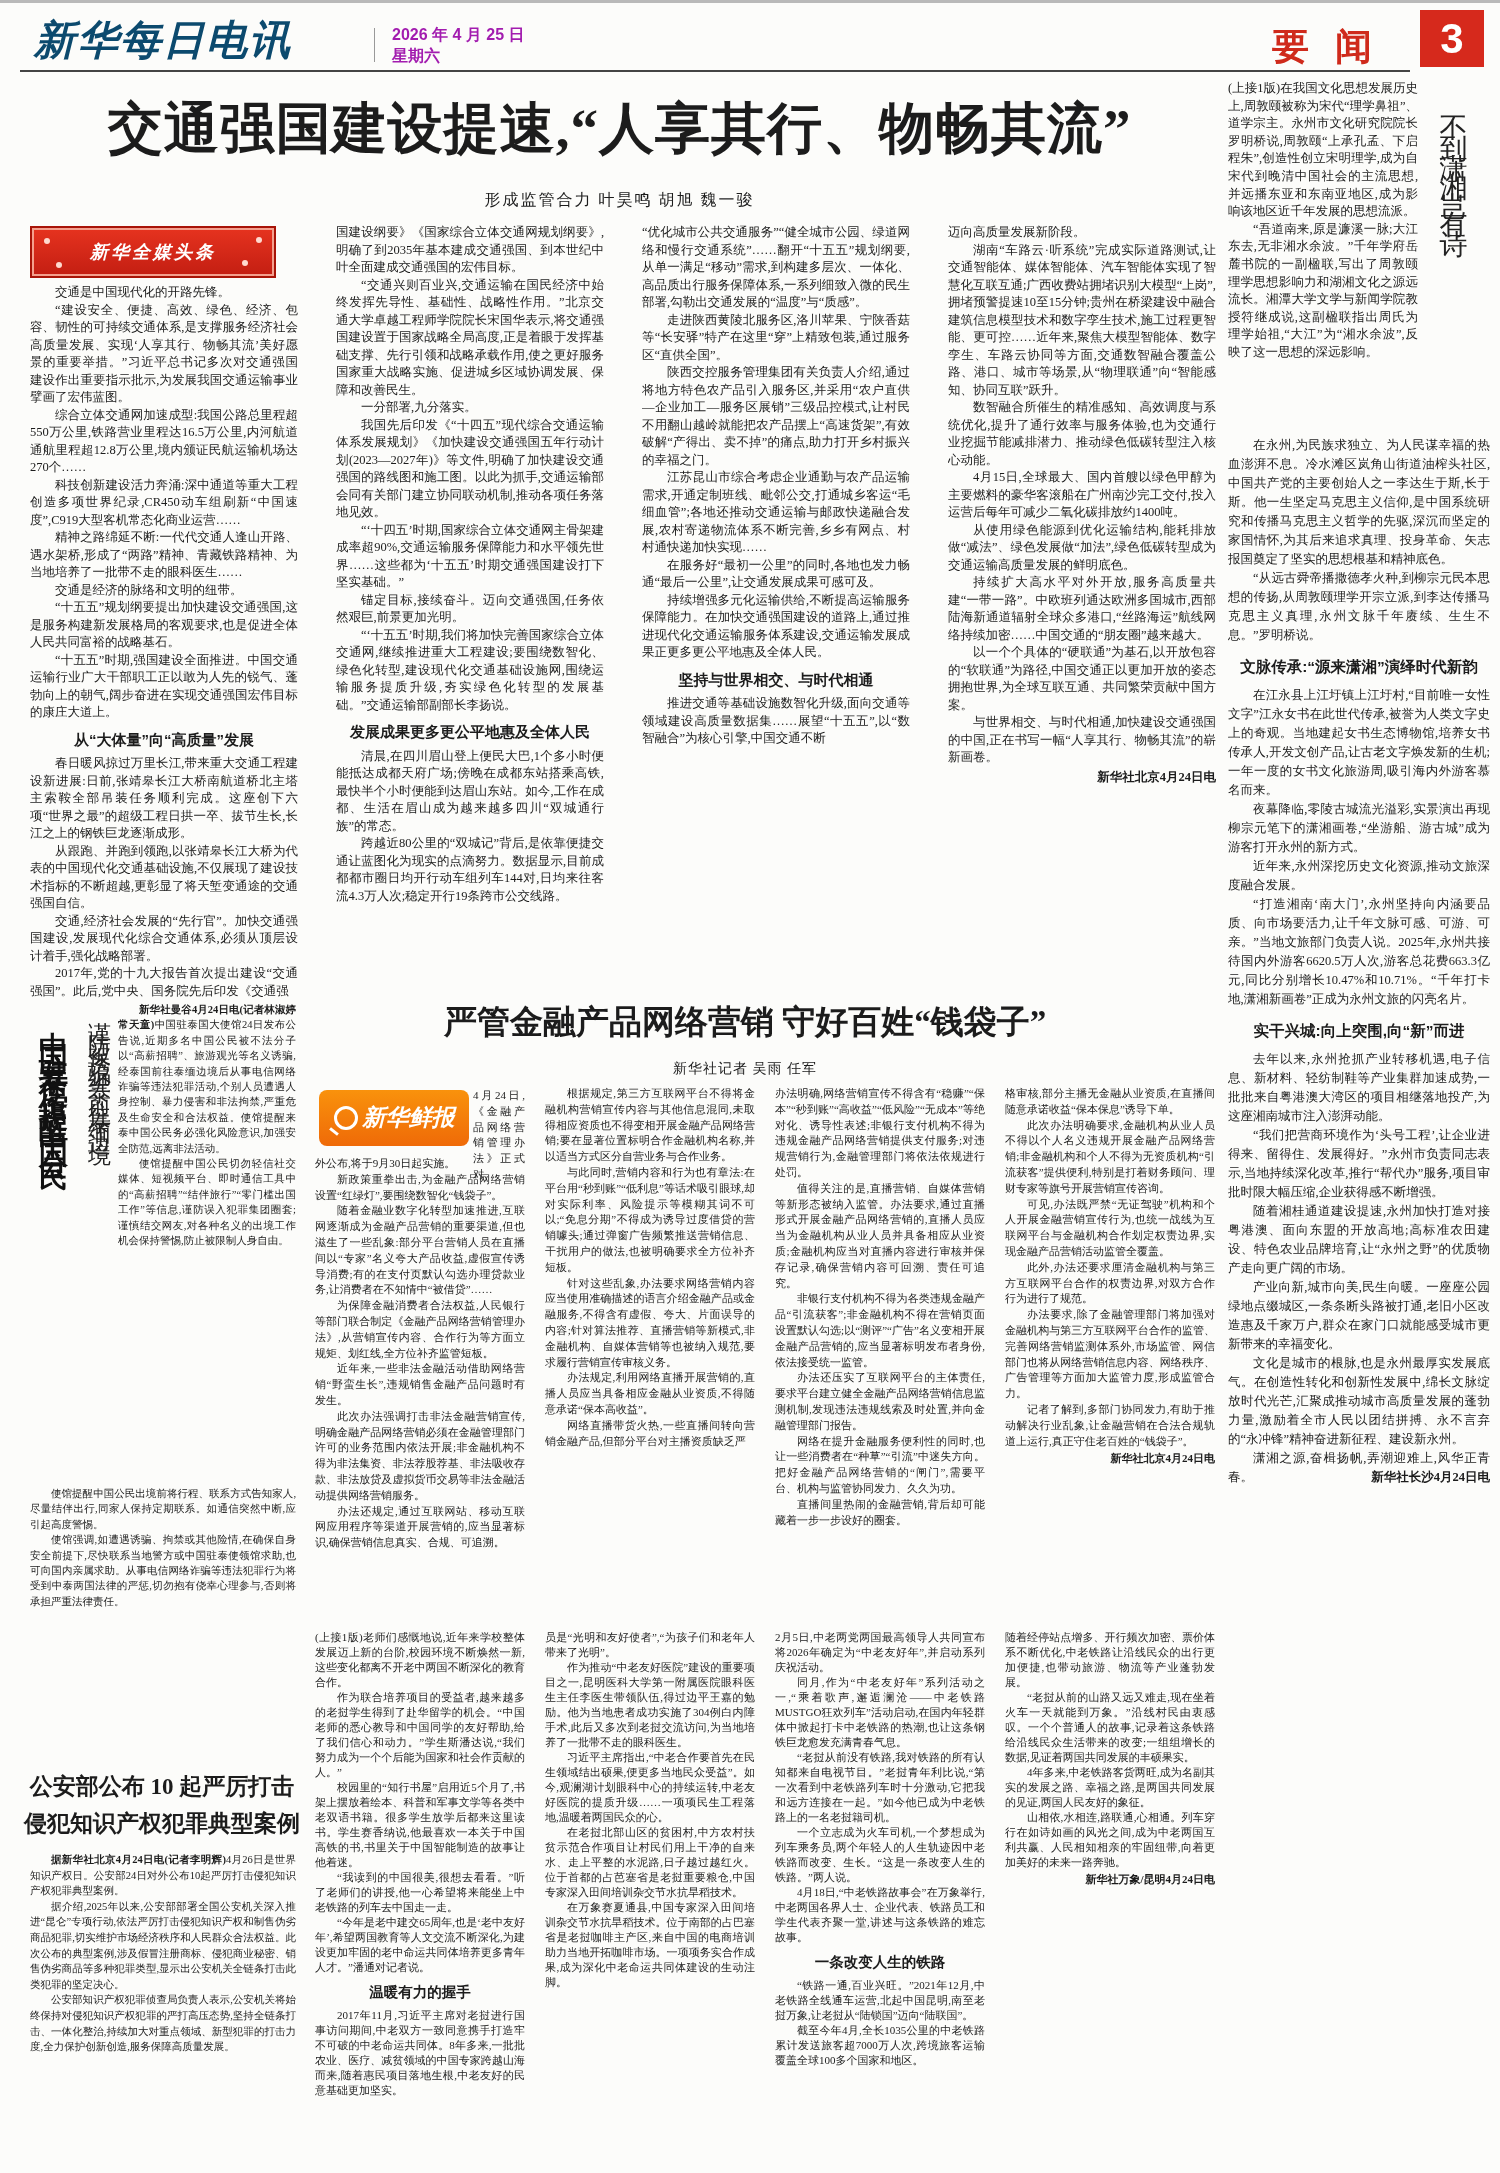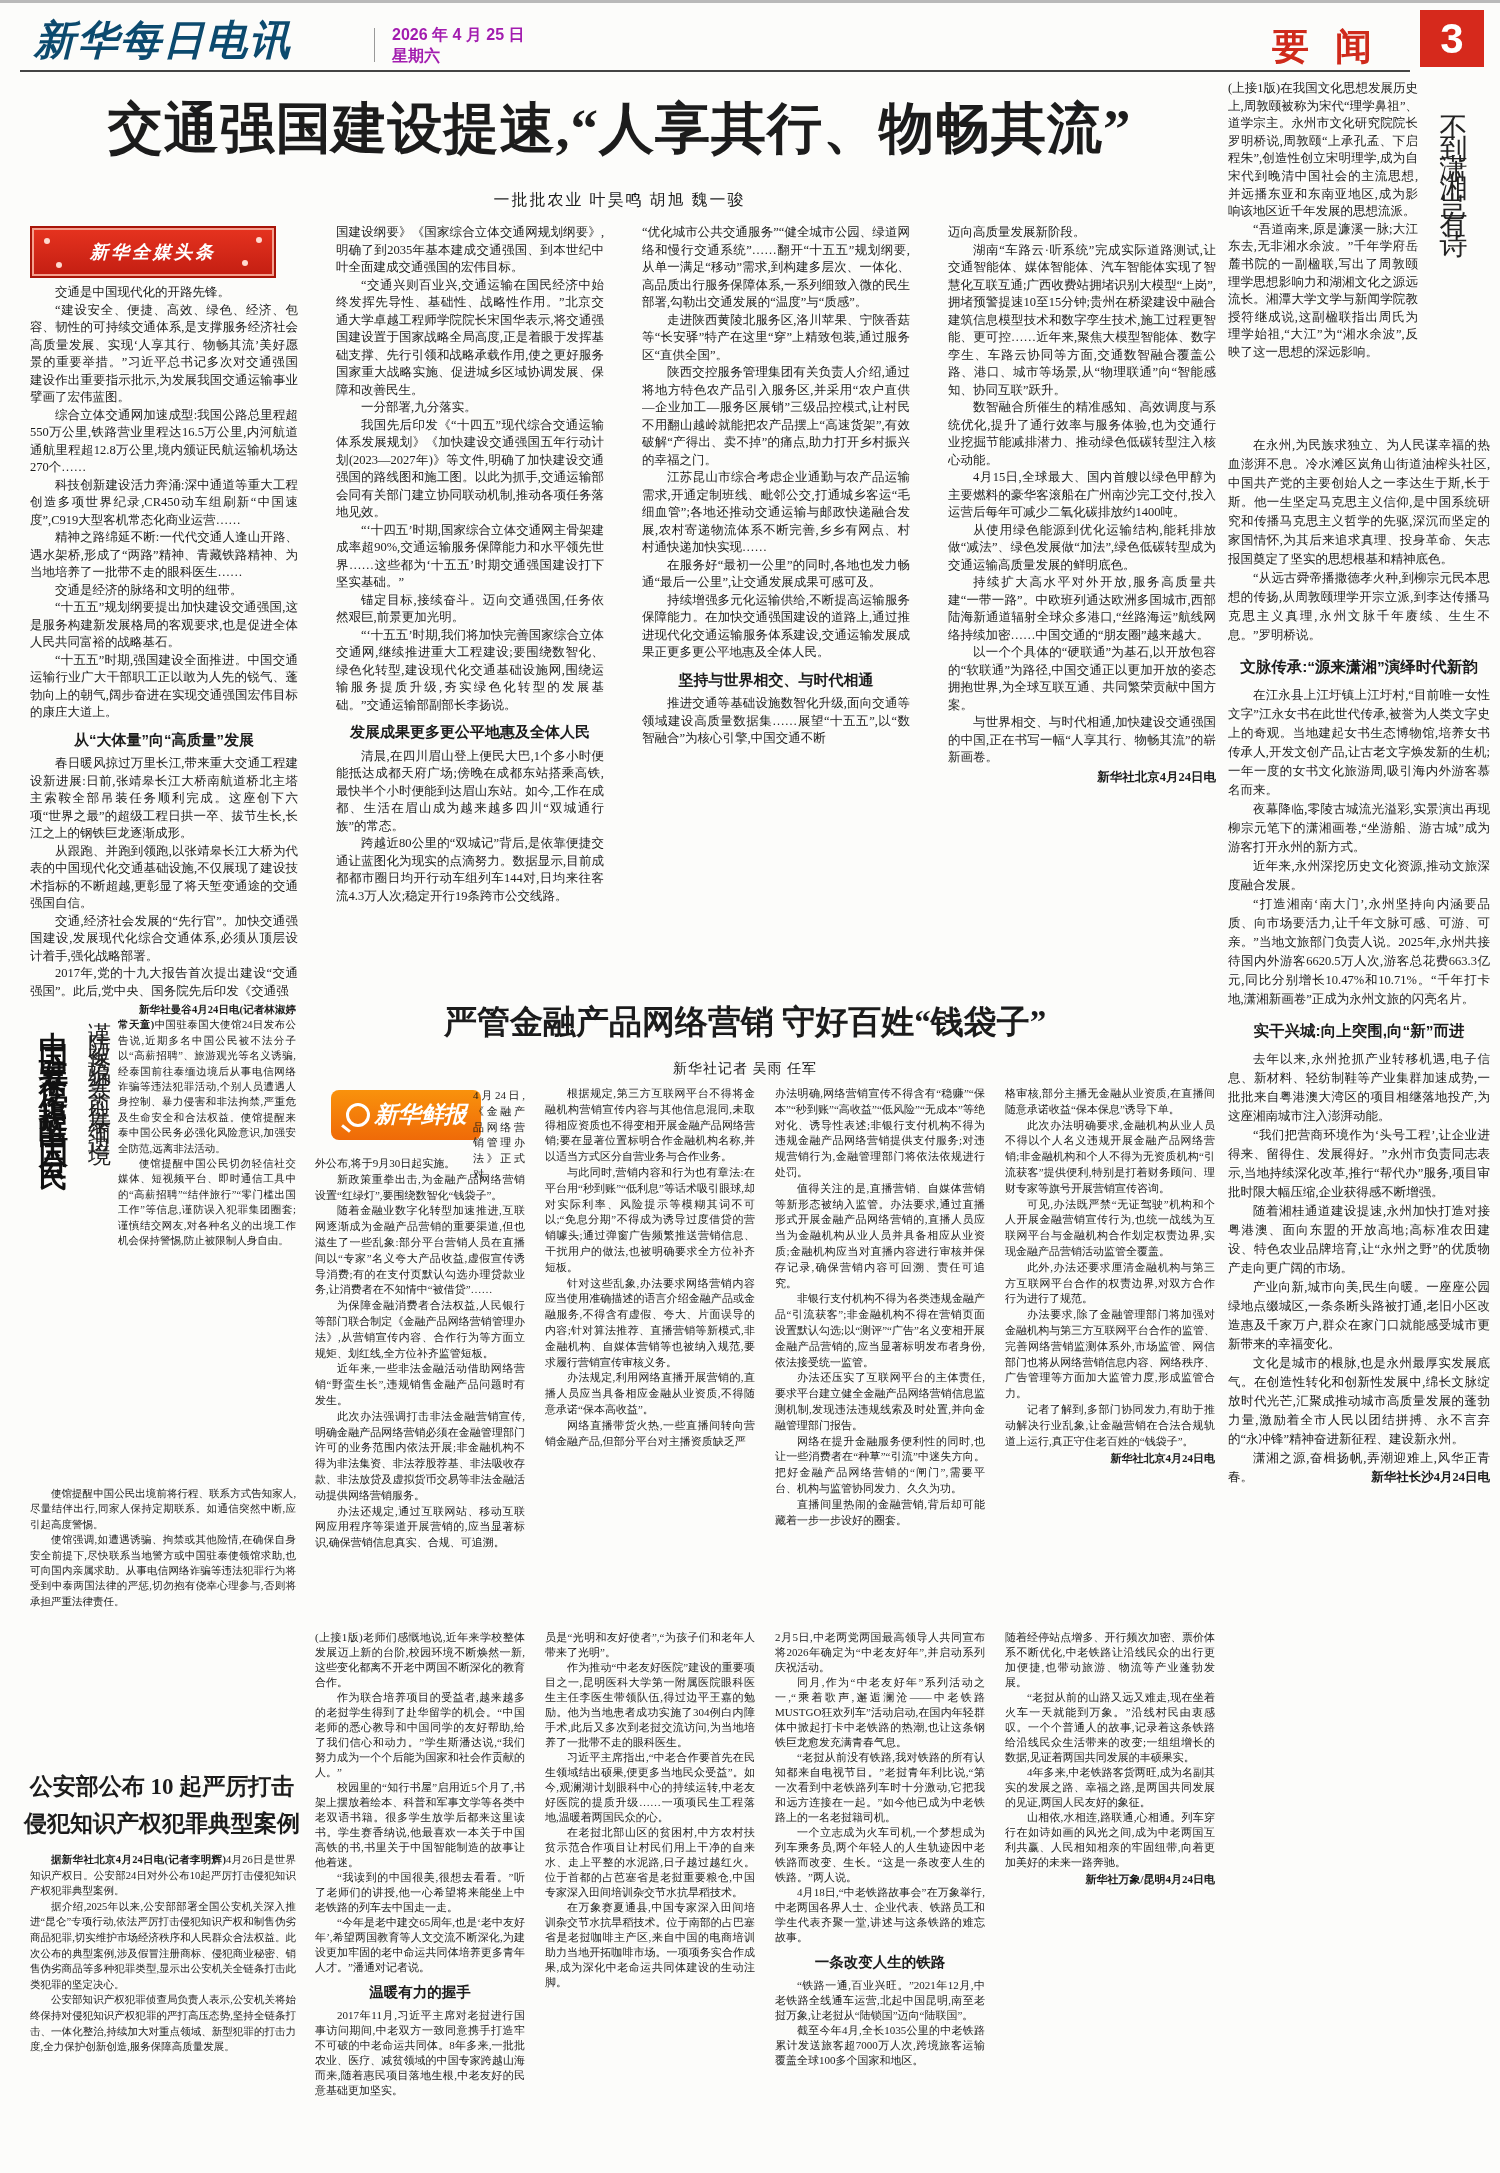--- a/index.html
+++ b/index.html
@@ -49,21 +49,21 @@
   .police-head{left:24px;top:1768px;width:276px;text-align:center;font-size:23px;font-weight:600;
                line-height:37px;white-space:nowrap;}
   .police-body{left:30px;top:1852px;width:266px;height:298px;overflow:hidden;
                font-size:10.5px;line-height:15.6px;text-align:justify;}
   
   .h2fin{left:245px;top:1000px;width:1000px;text-align:center;font-size:33px;font-weight:900;white-space:nowrap;}
   .byline2{left:245px;top:1060px;width:1000px;text-align:center;font-size:14px;letter-spacing:1px;}
   .fin-cols{left:315px;top:1086px;display:flex;gap:20px;}
   .mid-col{width:210px;height:526px;overflow:hidden;font-size:11px;line-height:15.8px;text-align:justify;}
   .badge-row{position:relative;height:66px;margin-bottom:4px;}
-  .badge-xianbao{position:absolute;left:16px;top:4px;width:150px;height:50px;border-radius:8px;
+  .badge-xianbao{position:absolute;left:4px;top:4px;width:150px;height:56px;border-radius:8px;
       background:linear-gradient(180deg,#f9920c,#ef6a08);color:#fff;display:flex;align-items:center;
       justify-content:center;gap:5px;font-family:"Liberation Sans",sans-serif;
       font-weight:700;font-style:italic;font-size:23px;}
   .mag{width:18px;height:18px;border:3px solid #fff;border-radius:50%;position:relative;flex:0 0 auto;}
   .mag::after{content:"";position:absolute;left:-8px;bottom:-6px;width:10px;height:3px;background:#fff;
               transform:rotate(38deg);}
   .fin-side{position:absolute;left:158px;top:2px;width:52px;font-size:11px;line-height:15.8px;}
   
   .laos-cols{left:315px;top:1630px;display:flex;gap:20px;}
   .bot-col{width:210px;height:518px;overflow:hidden;font-size:11px;line-height:15px;text-align:justify;}
@@ -86,21 +86,21 @@
 <div class="abs mast-divider"></div>
 <div class="abs mast-date">
   <div>2026 年 4 月 25 日</div>
   <div>星期六</div>
 </div>
 <div class="abs sec-name">要闻</div>
 <div class="abs page-box">3</div>
 <div class="abs mast-rule"></div>
 
 <div class="abs h1">交通强国建设提速,“人享其行、物畅其流”</div>
-<div class="abs byline1">一批批农业 叶昊鸣 胡旭 魏一骏</div>
+<div class="abs byline1">形成监管合力 叶昊鸣 胡旭 魏一骏</div>
 <div class="abs badge-quanmei">
   <i class="n1"></i>
     <i class="n2"></i>
   <span>新华全媒头条</span>
   <i class="n3"></i>
     <i class="n4"></i>
 </div>
 <div class="abs lead-cols">
   <div class="lead-col first">
       <p class="para">交通是中国现代化的开路先锋。</p>

